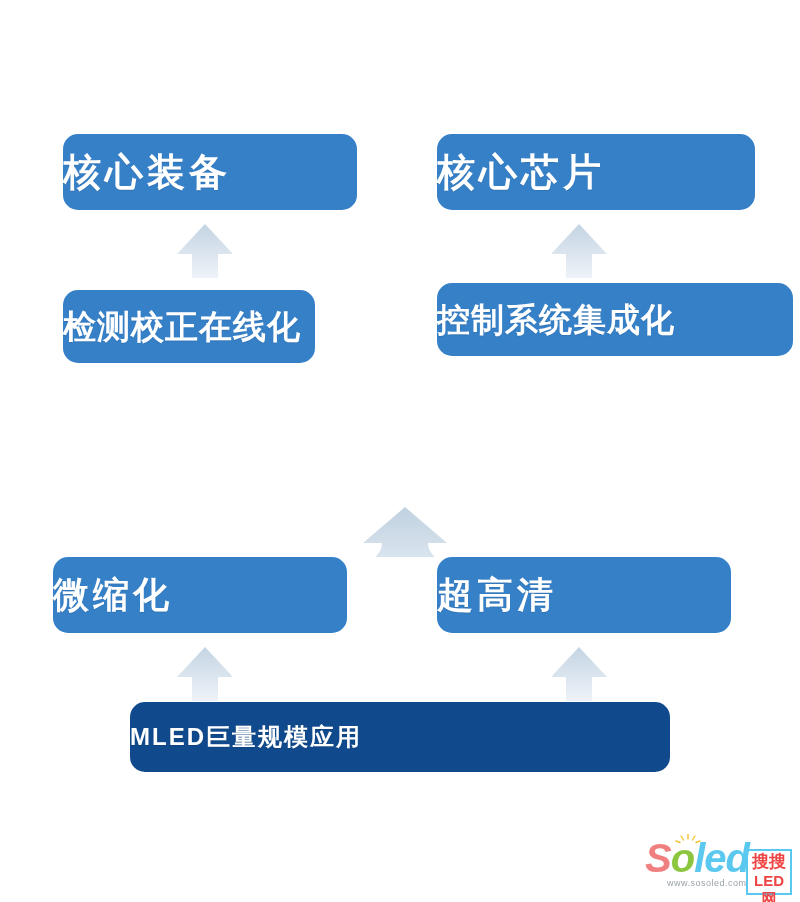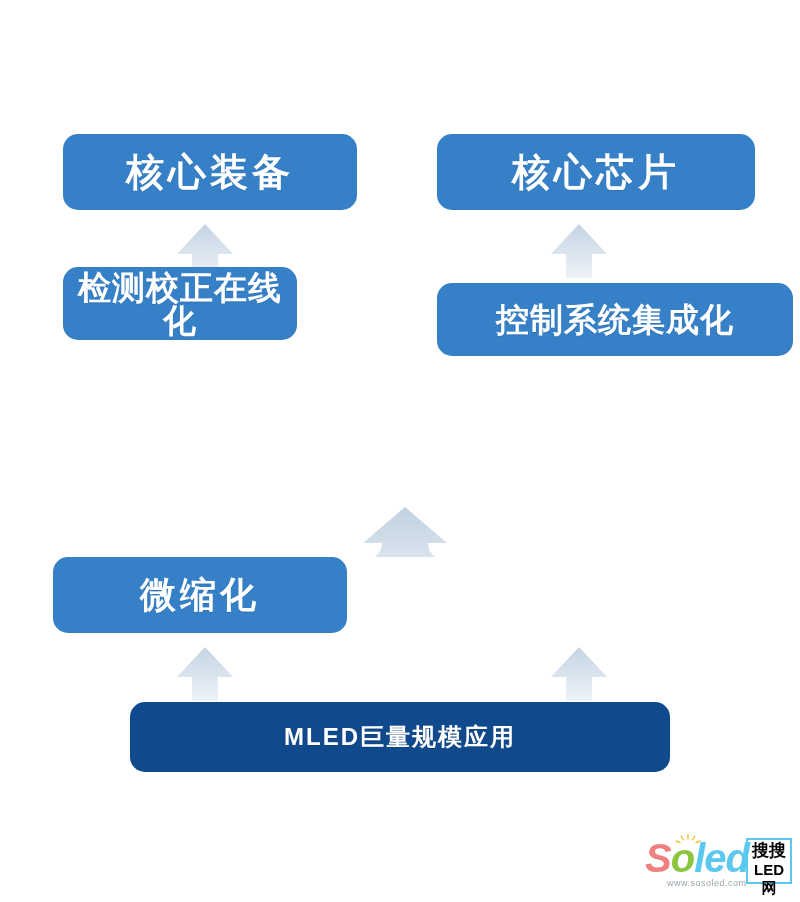--- a/index.html
+++ b/index.html
@@ -19,21 +19,20 @@
     width: 800px;
     height: 902px;
     background: #ffffff;
   }
 
   
   .box {
     position: absolute;
     display: flex;
     align-items: center;
-    justify-content: center;
     border-radius: 15px;
     color: #ffffff;
     font-weight: bold;
     letter-spacing: 1px;
     text-align: center;
     box-sizing: border-box;
     user-select: none;
   }
   .box.light {
     background: #3680c8;
@@ -46,21 +45,21 @@
     line-height: 1;
     text-shadow: 0 1px 1px rgba(0,0,0,0.10);
   }
 
   
   .b-core-equip { left: 63px;  top: 134px; width: 294px; height: 76px; }
   .b-core-chip  { left: 437px; top: 134px; width: 318px; height: 76px; }
   .b-core-equip .txt, .b-core-chip .txt { font-size: 38px; letter-spacing: 4px; }
 
   
-  .b-inspect { left: 63px;  top: 267px; width: 234px; height: 73px; }
+  .b-inspect { left: 63px;  top: 290px; width: 252px; height: 73px; }
   .b-control { left: 437px; top: 283px; width: 356px; height: 73px; }
   .b-inspect .txt, .b-control .txt { font-size: 33px; letter-spacing: 1px; }
 
   
   .b-standard { left: 130px; top: 430px; width: 540px; height: 68px; }
   .b-standard .txt { font-size: 33px; letter-spacing: 4px; }
 
   
   .b-micro { left: 53px;  top: 557px; width: 294px; height: 76px; }
   .b-uhd   { left: 437px; top: 557px; width: 294px; height: 76px; }
@@ -113,26 +112,26 @@
     top: 42px;
     font-size: 9px;
     color: #9aa3a8;
     letter-spacing: 0.5px;
     white-space: nowrap;
     margin-left: 14px;
   }
   .logo-badge {
     position: absolute;
     left: 101px;
-    top: 2px;
+    top: 13px;
     width: 46px;
     height: 46px;
     border: 2px solid #5bc8f0;
     box-sizing: border-box;
-    color: #000000;
+    color: #ef4444;
     font-weight: bold;
     text-align: center;
   }
   .logo-badge .bt {
     display: block;
     font-size: 17px;
     line-height: 20px;
     margin-top: 1px;
     letter-spacing: 0px;
   }
@@ -205,20 +204,23 @@
         </linearGradient>
       </defs>
       <path d="M50 2 L92 38 L73 38 Q73 46 80 52 L20 52 Q27 46 27 38 L8 38 Z" fill="url(#gA3)"></path>
     </svg>
   </div>
 
   <div class="box light b-micro">
     <span class="txt">微缩化</span>
   </div>
 
+  <div class="box light b-uhd">
+    <span class="txt">超高清</span>
+  </div>
 
   <div class="arrow a-4">
     <svg width="60" height="56" viewBox="0 0 60 56" xmlns="http://www.w3.org/2000/svg">
       <defs>
         <linearGradient id="gA4" x1="0" y1="0" x2="0" y2="1">
           <stop offset="0%" stop-color="#c4d4e3"></stop>
           <stop offset="100%" stop-color="#eef3f8"></stop>
         </linearGradient>
       </defs>
       <path d="M30 2 L58 32 L43 32 L43 56 L17 56 L17 32 L2 32 Z" fill="url(#gA4)"></path>

